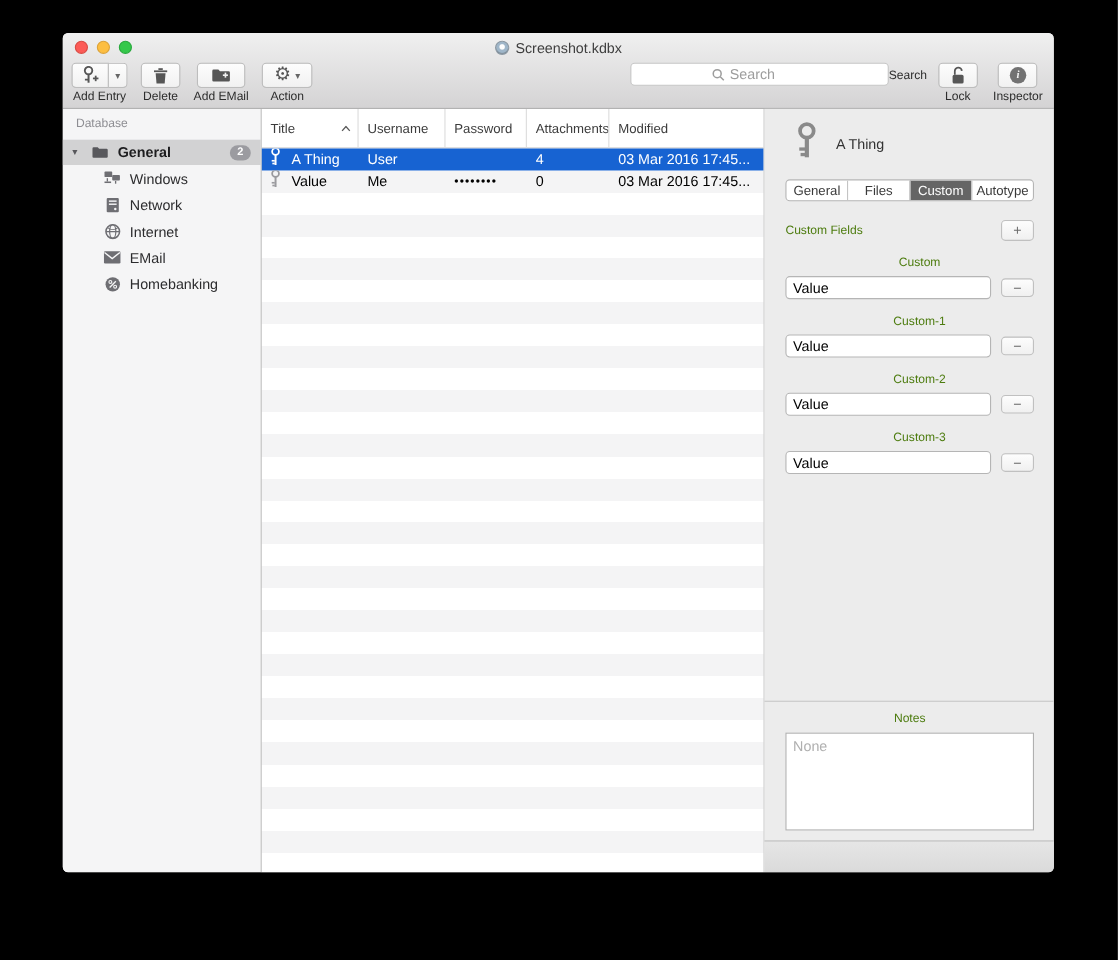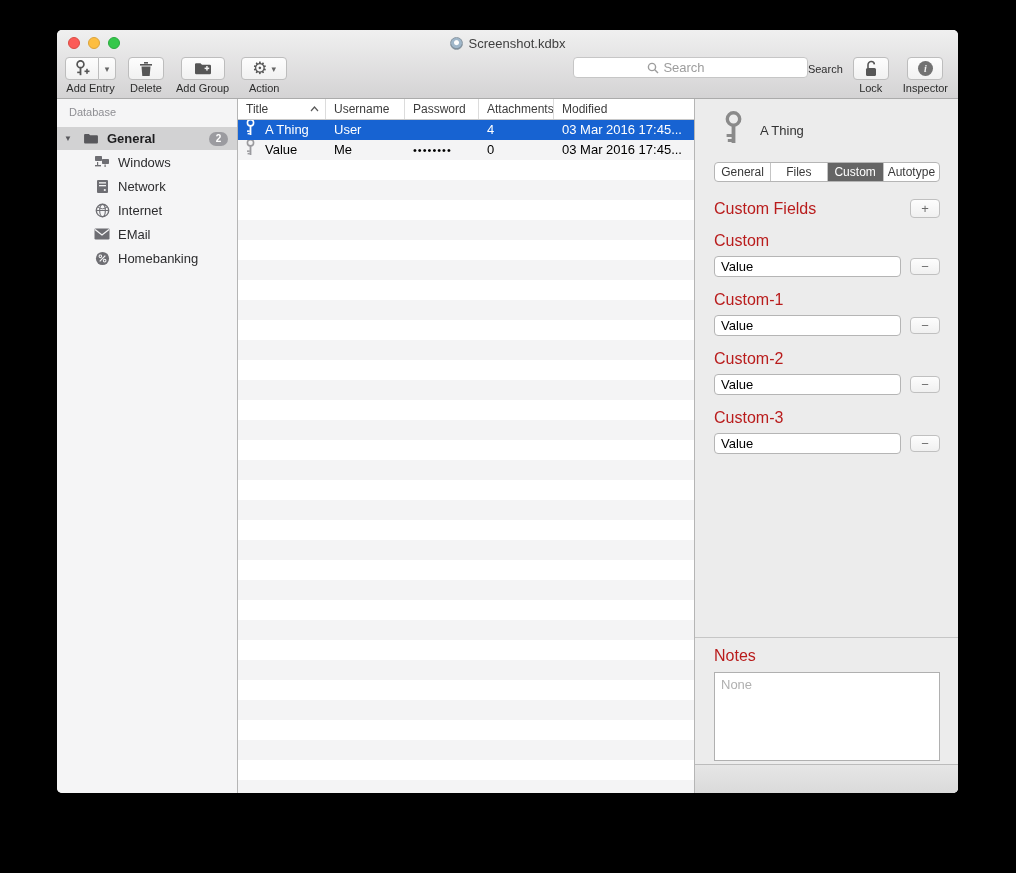--- a/index.html
+++ b/index.html
@@ -61,42 +61,42 @@
   .sb-root .sb-icon { margin:0 8px 0 7px; }
   .sb-root-label { font-size:13px; font-weight:bold; color:#1d1d1f; flex:1; }
   .sb-badge { min-width:19px; height:14px; border-radius:8px; background:#9b9ba0; color:#fff; font-size:10px; font-weight:bold; display:flex; align-items:center; justify-content:center; margin-right:9px; padding:0 4px; }
   .sb-item { height:24px; display:flex; align-items:center; padding-left:37px; }
   .sb-item .sb-icon { margin-right:8px; }
   .sb-icon { width:16px; height:16px; display:flex; align-items:center; justify-content:center; color:#6e6e73; flex:none; }
   .sb-item-label { font-size:13px; color:#2c2c2e; }
 
   
   .table-pane { width:458px; flex:none; border-left:1px solid #b5b5b5; border-right:1px solid #b5b5b5; display:flex; flex-direction:column; background:#fff; }
-  .t-header { height:21px; display:grid; grid-template-columns:88px 79px 74px 75px 1fr; border-bottom:1px solid #c8c8c8; background:#fff; }
+  .t-header { height:36px; display:grid; grid-template-columns:88px 79px 74px 75px 1fr; border-bottom:1px solid #c8c8c8; background:#fff; }
   .t-hcell { font-size:12px; color:#3c3c3c; line-height:20px; padding-left:8px; border-right:1px solid #dcdcdc; white-space:nowrap; overflow:hidden; display:flex; align-items:center; }
   .t-hcell:last-child { border-right:none; }
   .sort-ind { margin-left:auto; margin-right:6px; display:flex; }
   .t-body { flex:1; position:relative; background:repeating-linear-gradient(to bottom, #ffffff 0px, #ffffff 20px, #f4f4f5 20px, #f4f4f5 40px); }
   .t-row { position:absolute; left:0; right:0; height:20px; display:grid; grid-template-columns:88px 79px 74px 75px 1fr; font-size:13px; color:#000; }
   .t-row.selected { background:#1763d2; color:#fff; }
   .t-cell { line-height:20px; padding-left:8px; white-space:nowrap; overflow:hidden; display:flex; align-items:center; }
   .t-cell.first { padding-left:7px; }
   .t-cell .key-mini { margin-right:9px; flex:none; }
   .pw-dots { letter-spacing:1px; font-size:11px; }
 
   
   .inspector { flex:1; background:#ececec; position:relative; }
   .entry-head { display:flex; align-items:center; margin:12px 0 0 27px; }
   .entry-title { font-size:13px; color:#333; margin-left:15px; }
   .seg { margin:13px 18px 0 19px; height:20px; display:flex; border:1px solid #b5b5b5; border-radius:4px; overflow:hidden; background:#fff; }
   .seg-btn { flex:1; font-size:12px; color:#3a3a3a; text-align:center; line-height:19px; border-left:1px solid #c4c4c4; cursor:default; white-space:nowrap; }
   .seg-btn:first-child { border-left:none; }
   .seg-btn.active { background:#656565; color:#fff; }
   .cf-head { margin:17px 18px 0 19px; display:flex; justify-content:space-between; align-items:center; }
-  .ins-label { font-size:16px; color:#b91c1c; }
+  .ins-label { font-size:11px; color:#4d7c0f;text-align:center; }
   .sq-btn {
     width:30px; height:19px; background:linear-gradient(#fdfdfd,#f0f0f0); border:1px solid #c0c0c0;
     border-radius:4px; color:#6b6b6b; font-size:13px; display:flex; align-items:center; justify-content:center; cursor:default;
   }
   .field-label { margin:14px 0 0 19px; }
   .field-row { margin:6px 18px 0 19px; display:flex; align-items:center; justify-content:space-between; }
   .field-input {
     width:187px; height:21px; border:1px solid #b5b5b5; border-radius:4px; background:#fff;
     font-size:13px; color:#000; padding:0 6px; outline:none; font-family:"Liberation Sans", sans-serif;
   }
@@ -156,21 +156,21 @@
       </div>
 
       <div class="tb-group">
         <div class="tb-btn" style="min-width:44px;">
           <svg width="18" height="15" viewBox="0 0 18 15">
             <path d="M1 3.5 Q1 2.2 2.2 2.2 L6.5 2.2 L8 3.8 L15.8 3.8 Q17 3.8 17 5 L17 12 Q17 13.2 15.8 13.2 L2.2 13.2 Q1 13.2 1 12 Z" fill="#565656"></path>
             <rect x="10.6" y="6.6" width="4.6" height="1.5" fill="#f1f1f1"></rect>
             <rect x="12.2" y="5" width="1.5" height="4.6" fill="#f1f1f1"></rect>
           </svg>
         </div>
-        <div class="tb-label">Add Group</div>
+        <div class="tb-label">Add EMail</div>
       </div>
 
       <div class="tb-group">
         <div class="tb-btn" style="min-width:46px;">
           <span class="gear-glyph">⚙</span>
           <span class="chev">▾</span>
         </div>
         <div class="tb-label">Action</div>
       </div>
 

